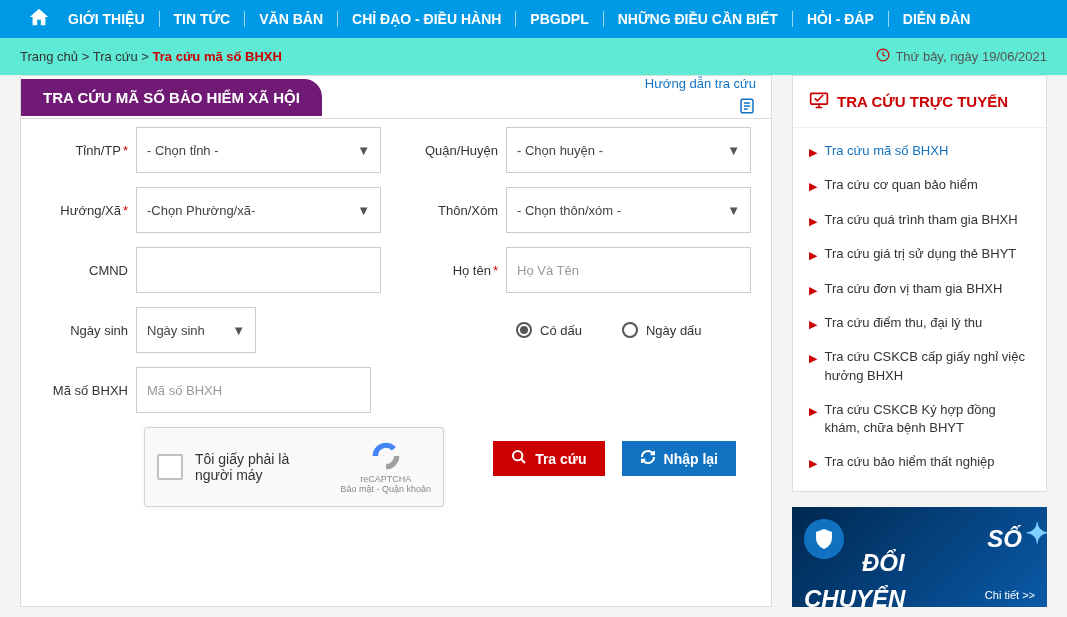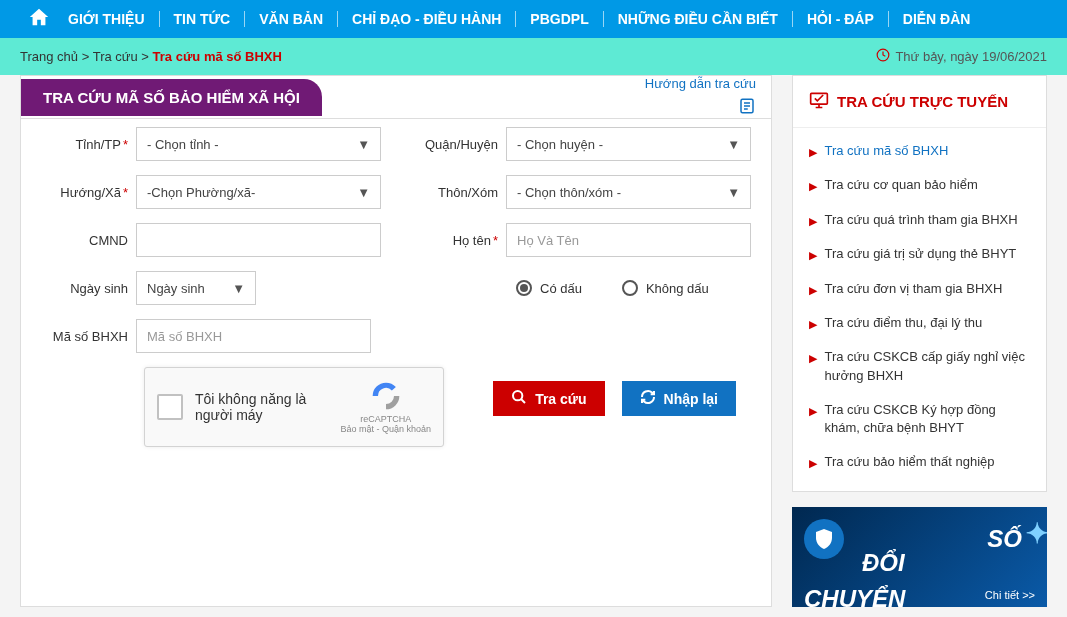--- a/index.html
+++ b/index.html
@@ -26,21 +26,21 @@
 .main-title { background: #701a75; color: #fff; padding: 10px 22px; font-weight: bold; font-size: 15px; border-top-right-radius: 18px; }
 .main-guide { color: #1172c2; padding-right: 15px; display: flex; align-items: flex-end; gap: 6px; cursor: pointer; flex-direction: column; }
 .main-desc { padding: 16px 20px; color: #444; }
 
 .form { padding: 8px 20px 30px 20px; }
 .form-row { display: flex; gap: 30px; margin-bottom: 14px; }
 .form-group { display: flex; align-items: center; flex: 1; }
 .form-group.full { flex: 1; }
 .form-label { width: 95px; text-align: right; padding-right: 8px; color: #333; }
 .req { color: #cc0000; margin-left: 2px; }
-.select-box, .text-input { flex: 1; height: 34px; border: 1px solid #ccc; padding: 0 10px; font-size: 13px; background: #fff; }
+.select-box, .text-input { flex: 1; height: 46px; border: 1px solid #ccc; padding: 0 10px; font-size: 13px; background: #fff; }
 .select-box { display: flex; align-items: center; justify-content: space-between; cursor: pointer; color: #444; }
 .select-box .caret { color: #555; }
 .date-group { display: flex; gap: 8px; flex: 1; }
 .date-group .select-box { flex: 0 0 120px; }
 .date-group .text-input { flex: 0 0 125px; color: #999; }
 .text-input { color: #333; }
 .text-input::placeholder { color: #999; }
 
 .radio-group { display: flex; gap: 40px; align-items: center; flex: 1; padding-left: 10px; }
 .radio-item { display: flex; align-items: center; gap: 8px; cursor: pointer; }
@@ -196,38 +196,38 @@
         </div>
         <div class="form-group">
           <div class="form-label"></div>
           <div class="radio-group">
             <div class="radio-item">
               <span class="radio-circle checked"></span>
               <span>Có dấu</span>
             </div>
             <div class="radio-item">
               <span class="radio-circle"></span>
-              <span>Không dấu</span>
+              <span>Ngày dấu</span>
             </div>
           </div>
         </div>
       </div>
 
       <div class="form-row">
         <div class="form-group full">
           <div class="form-label">Mã số BHXH</div>
           <input class="text-input" style="max-width: 235px;" placeholder="Mã số BHXH">
         </div>
         <div class="form-group full"></div>
       </div>
 
       <div style="display:flex; align-items:flex-start; justify-content:space-between;">
         <div class="recaptcha">
           <div class="check"></div>
-          <div class="txt">Tôi không năng là người máy</div>
+          <div class="txt">Tôi giấy phải là người máy</div>
           <div class="logo">
             <svg width="32" height="32" viewBox="0 0 24 24">
                 <path fill="#4285f4" d="M12 2a10 10 0 017.4 3.3l-3 2.6A6 6 0 006 12H2A10 10 0 0112 2z"></path>
                 <path fill="#a0a0a0" d="M22 12a10 10 0 01-10 10v-4a6 6 0 006-6h4z"></path>
               </svg>
             <div>reCAPTCHA</div>
             <div>Bảo mật - Quận khoản</div>
           </div>
         </div>
         <div class="btn-row">

